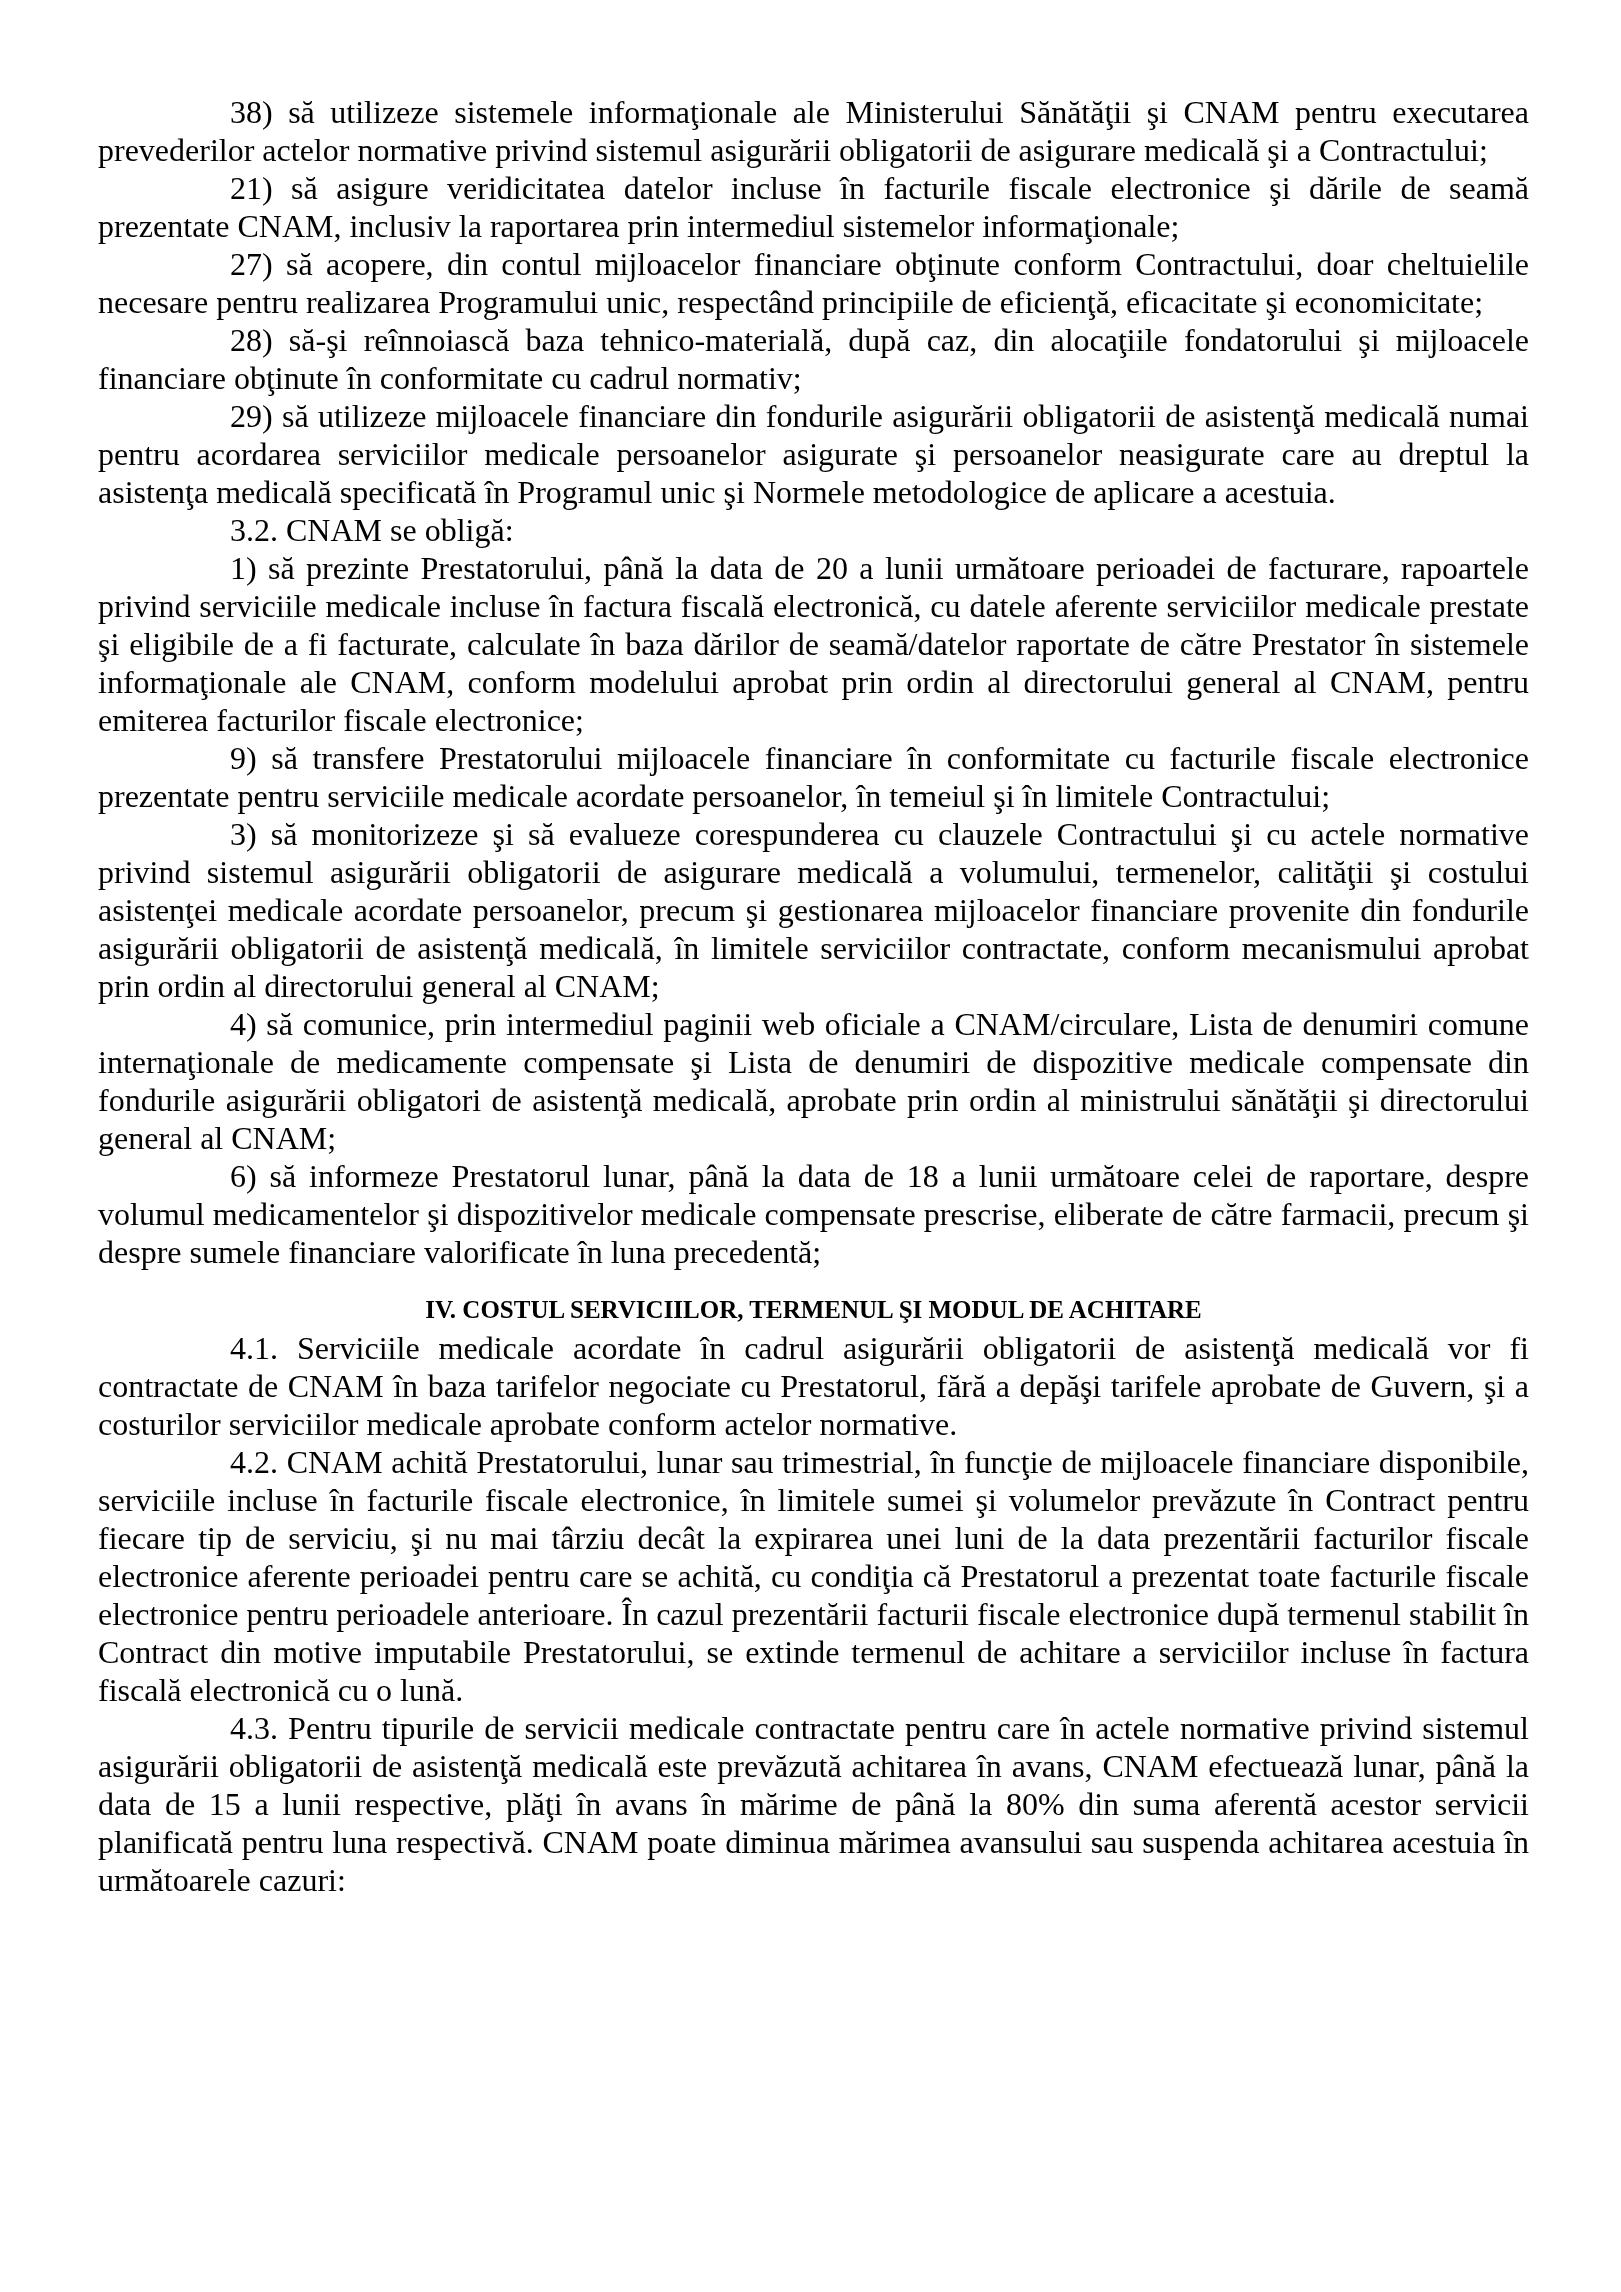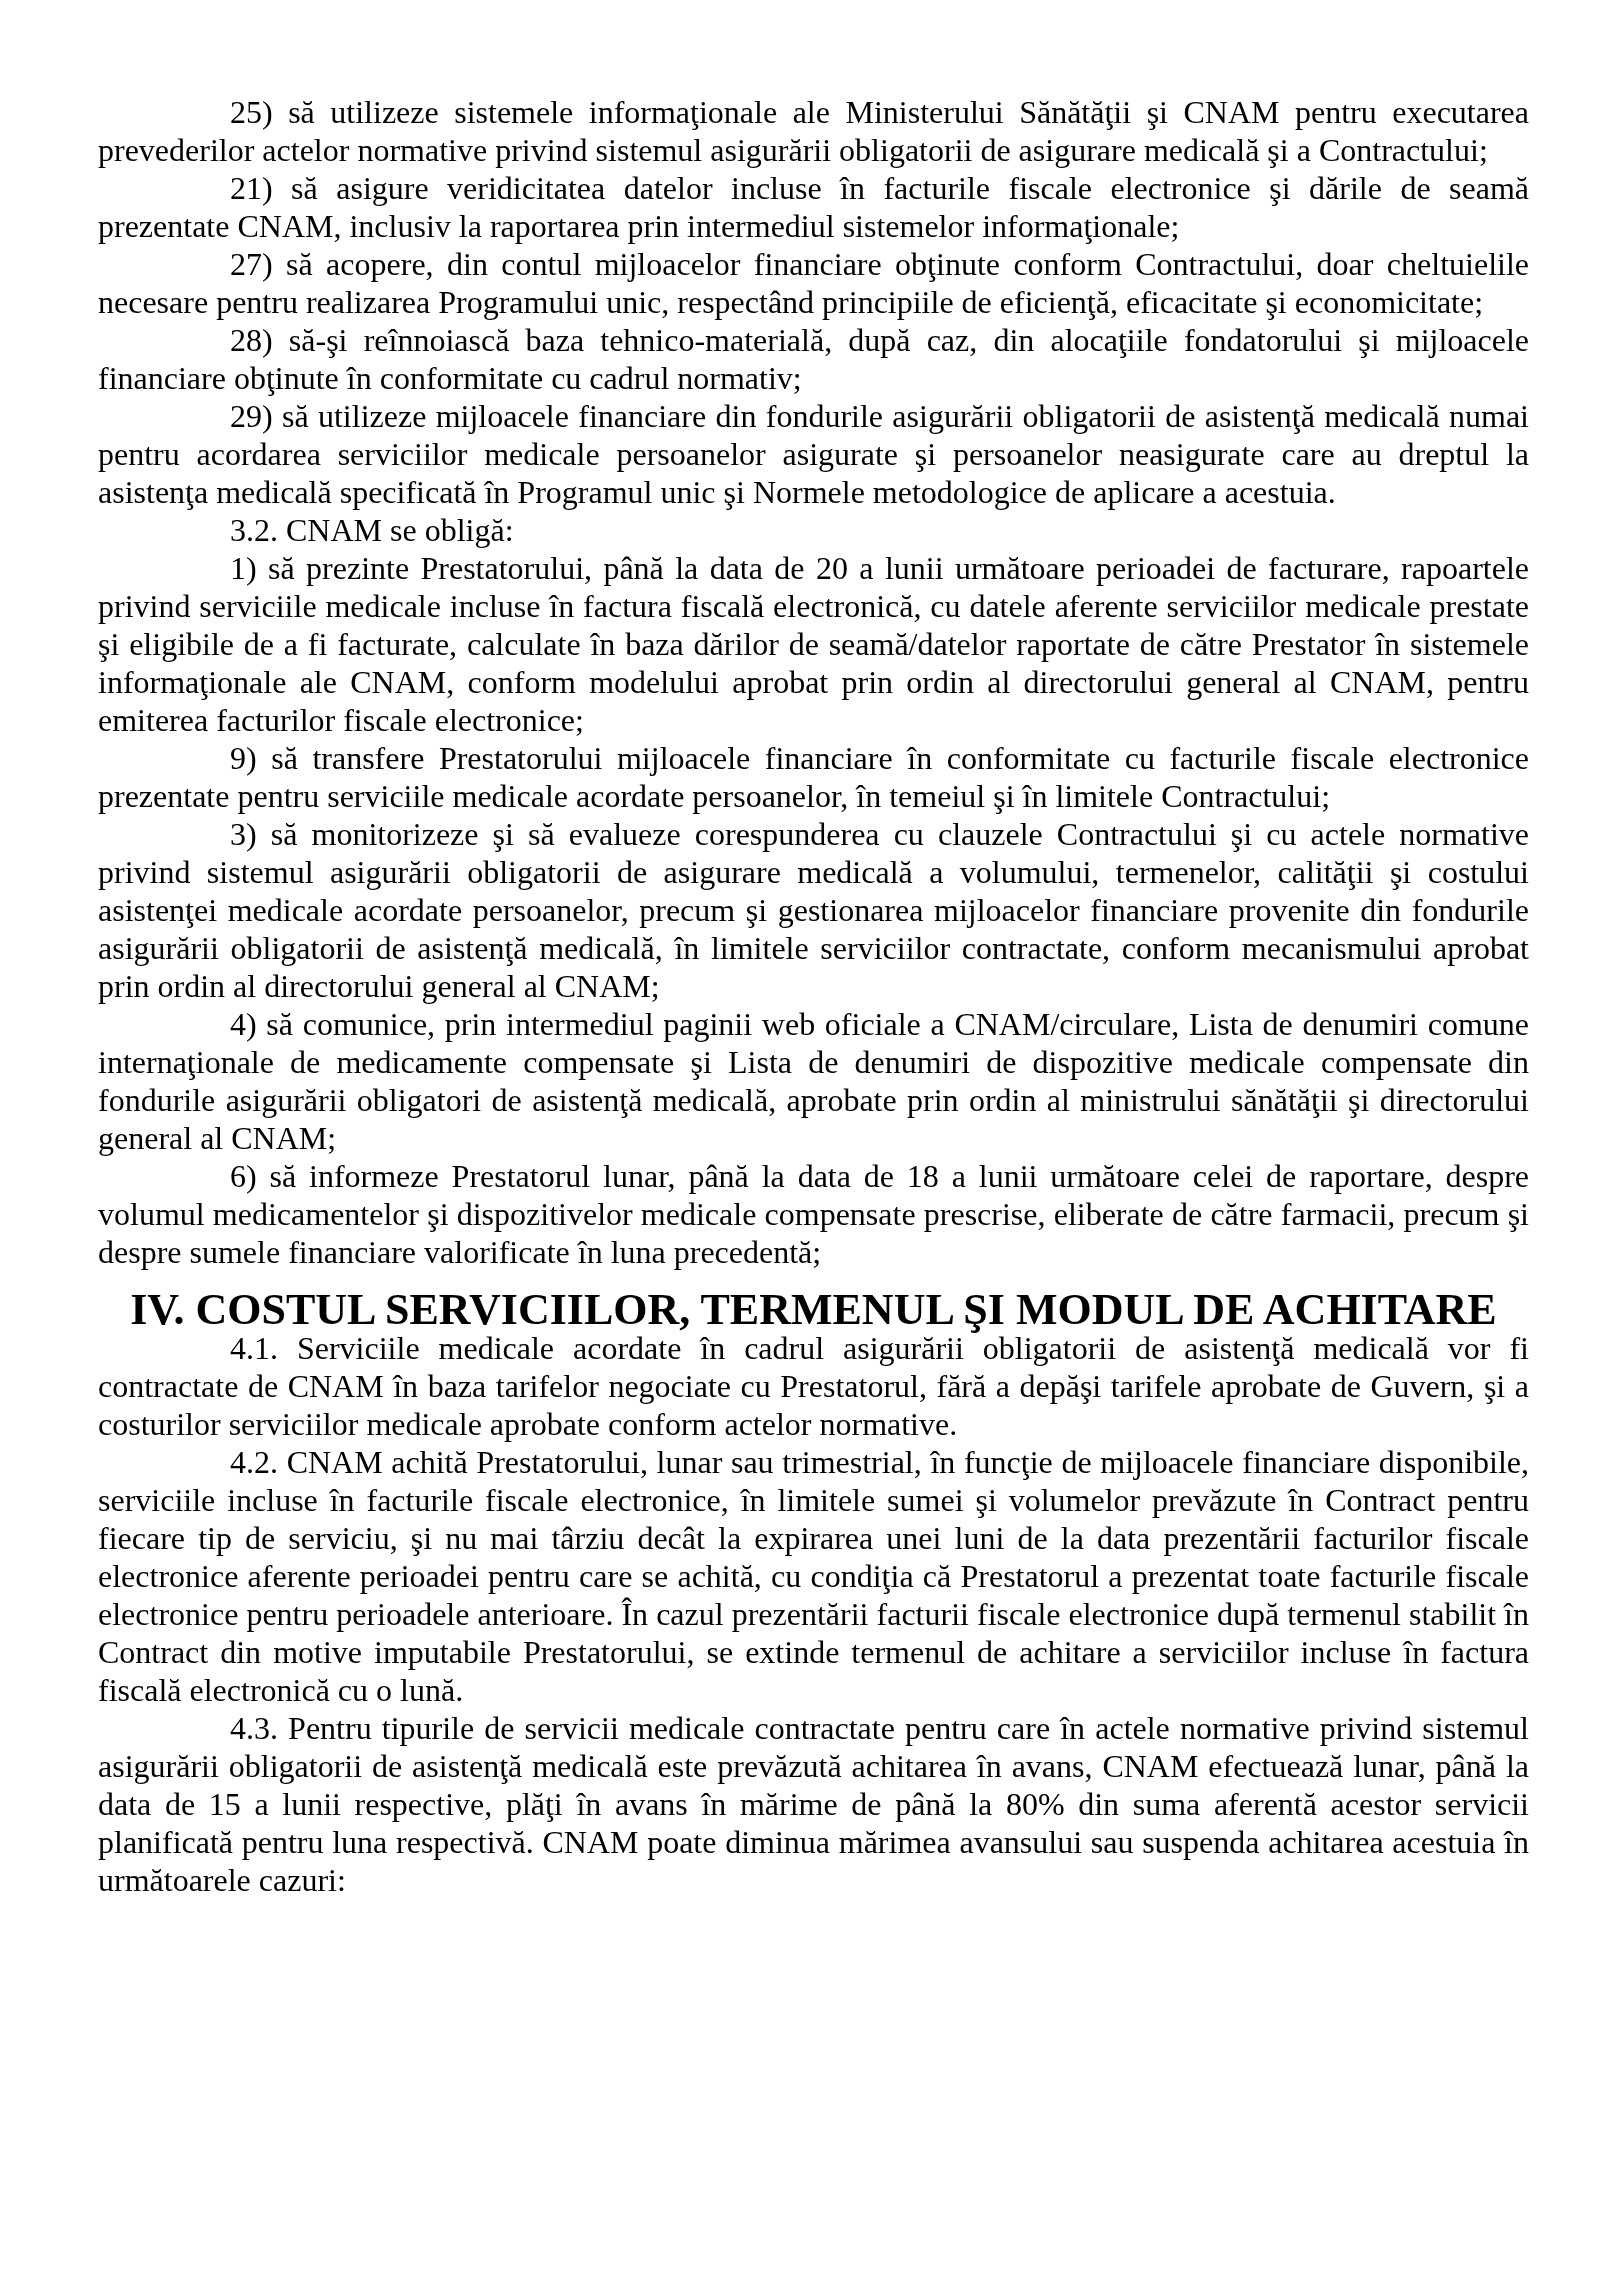--- a/index.html
+++ b/index.html
@@ -22,31 +22,31 @@
     margin: 0;
     padding: 0;
     font-size: 32px;
     line-height: 38px;
     text-align: justify;
     text-indent: 132px;
     color: #000000;
   }
   .doc p.heading {
     margin-top: 19.6px;
-    font-size: 44px;
+    font-size: 25px;
     font-weight: bold;
     text-align: center;
     text-indent: 0;
   }
 </style>
 </head>
 <body>
 
 <div class="page doc">
-  <p>25) să utilizeze sistemele informaţionale ale Ministerului Sănătăţii şi CNAM pentru executarea prevederilor actelor normative privind sistemul asigurării obligatorii de asigurare medicală şi a Contractului;</p>
+  <p>38) să utilizeze sistemele informaţionale ale Ministerului Sănătăţii şi CNAM pentru executarea prevederilor actelor normative privind sistemul asigurării obligatorii de asigurare medicală şi a Contractului;</p>
   <p>21) să asigure veridicitatea datelor incluse în facturile fiscale electronice şi dările de seamă prezentate CNAM, inclusiv la raportarea prin intermediul sistemelor informaţionale;</p>
   <p>27) să acopere, din contul mijloacelor financiare obţinute conform Contractului, doar cheltuielile necesare pentru realizarea Programului unic, respectând principiile de eficienţă, eficacitate şi economicitate;</p>
   <p>28) să-şi reînnoiască baza tehnico-materială, după caz, din alocaţiile fondatorului şi mijloacele financiare obţinute în conformitate cu cadrul normativ;</p>
   <p>29) să utilizeze mijloacele financiare din fondurile asigurării obligatorii de asistenţă medicală numai pentru acordarea serviciilor medicale persoanelor asigurate şi persoanelor neasigurate care au dreptul la asistenţa medicală specificată în Programul unic şi Normele metodologice de aplicare a acestuia.</p>
   <p>3.2. CNAM se obligă:</p>
   <p>1) să prezinte Prestatorului, până la data de 20 a lunii următoare perioadei de facturare, rapoartele privind serviciile medicale incluse în factura fiscală electronică, cu datele aferente serviciilor medicale prestate şi eligibile de a fi facturate, calculate în baza dărilor de seamă/datelor raportate de către Prestator în sistemele informaţionale ale CNAM, conform modelului aprobat prin ordin al directorului general al CNAM, pentru emiterea facturilor fiscale electronice;</p>
   <p>9) să transfere Prestatorului mijloacele financiare în conformitate cu facturile fiscale electronice prezentate pentru serviciile medicale acordate persoanelor, în temeiul şi în limitele Contractului;</p>
   <p>3) să monitorizeze şi să evalueze corespunderea cu clauzele Contractului şi cu actele normative privind sistemul asigurării obligatorii de asigurare medicală a volumului, termenelor, calităţii şi costului asistenţei medicale acordate persoanelor, precum şi gestionarea mijloacelor financiare provenite din fondurile asigurării obligatorii de asistenţă medicală, în limitele serviciilor contractate, conform mecanismului aprobat prin ordin al directorului general al CNAM;</p>
   <p>4) să comunice, prin intermediul paginii web oficiale a CNAM/circulare, Lista de denumiri comune internaţionale de medicamente compensate şi Lista de denumiri de dispozitive medicale compensate din fondurile asigurării obligatori de asistenţă medicală, aprobate prin ordin al ministrului sănătăţii şi directorului general al CNAM;</p>
   <p>6) să informeze Prestatorul lunar, până la data de 18 a lunii următoare celei de raportare, despre volumul medicamentelor şi dispozitivelor medicale compensate prescrise, eliberate de către farmacii, precum şi despre sumele financiare valorificate în luna precedentă;</p>

